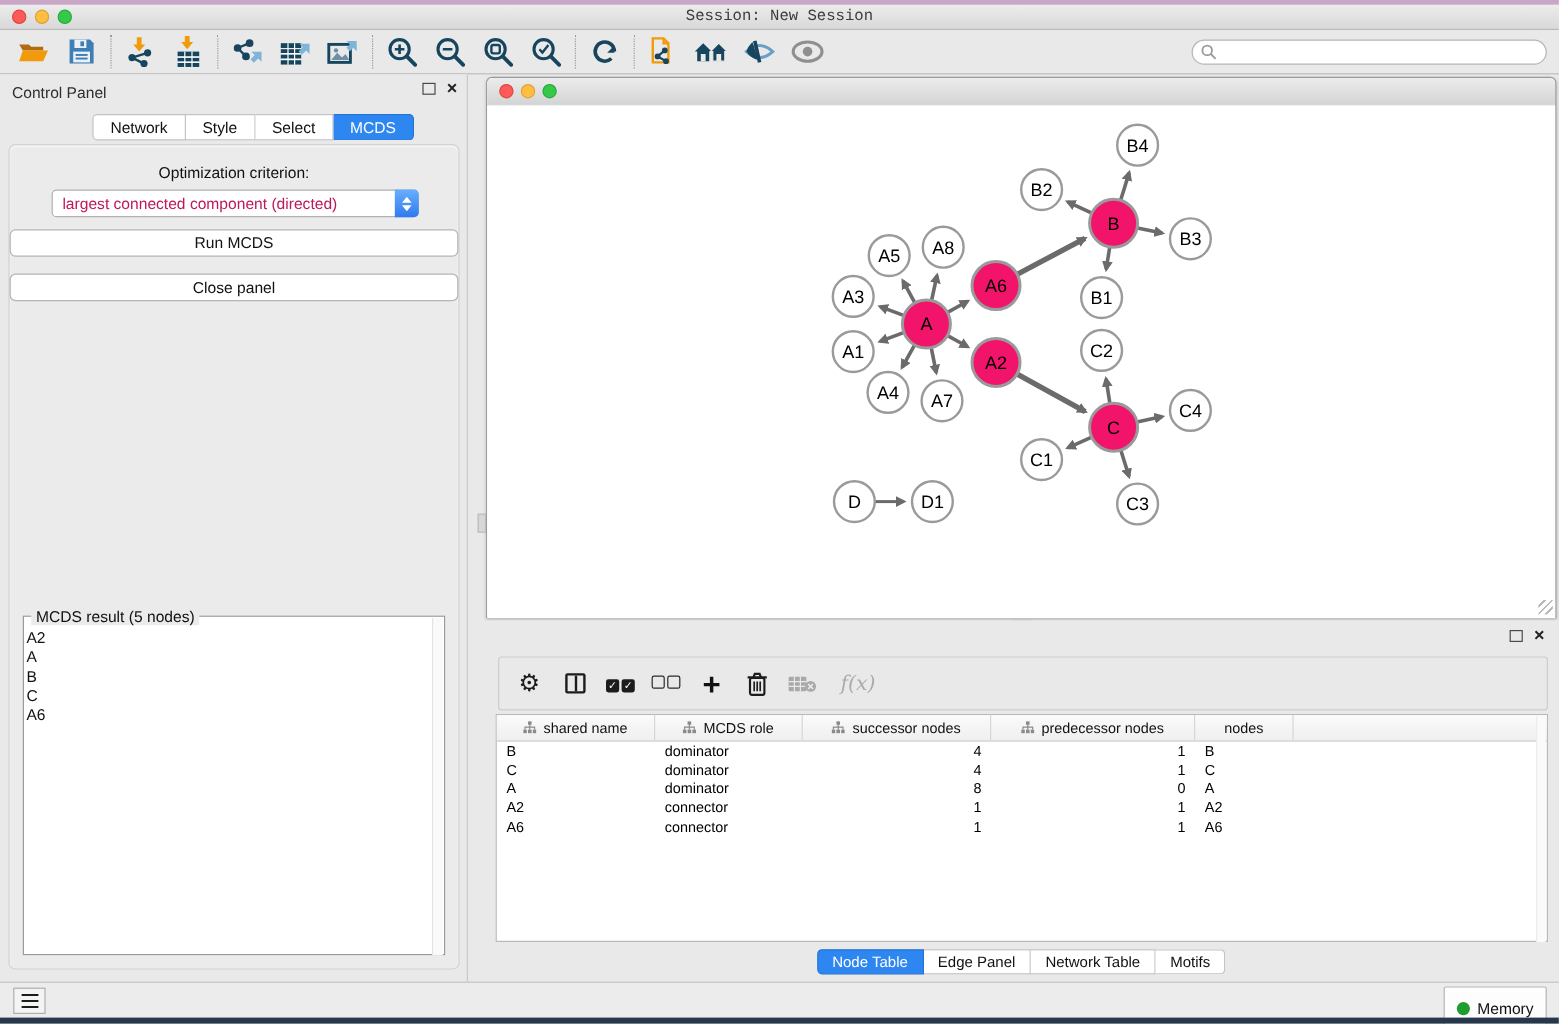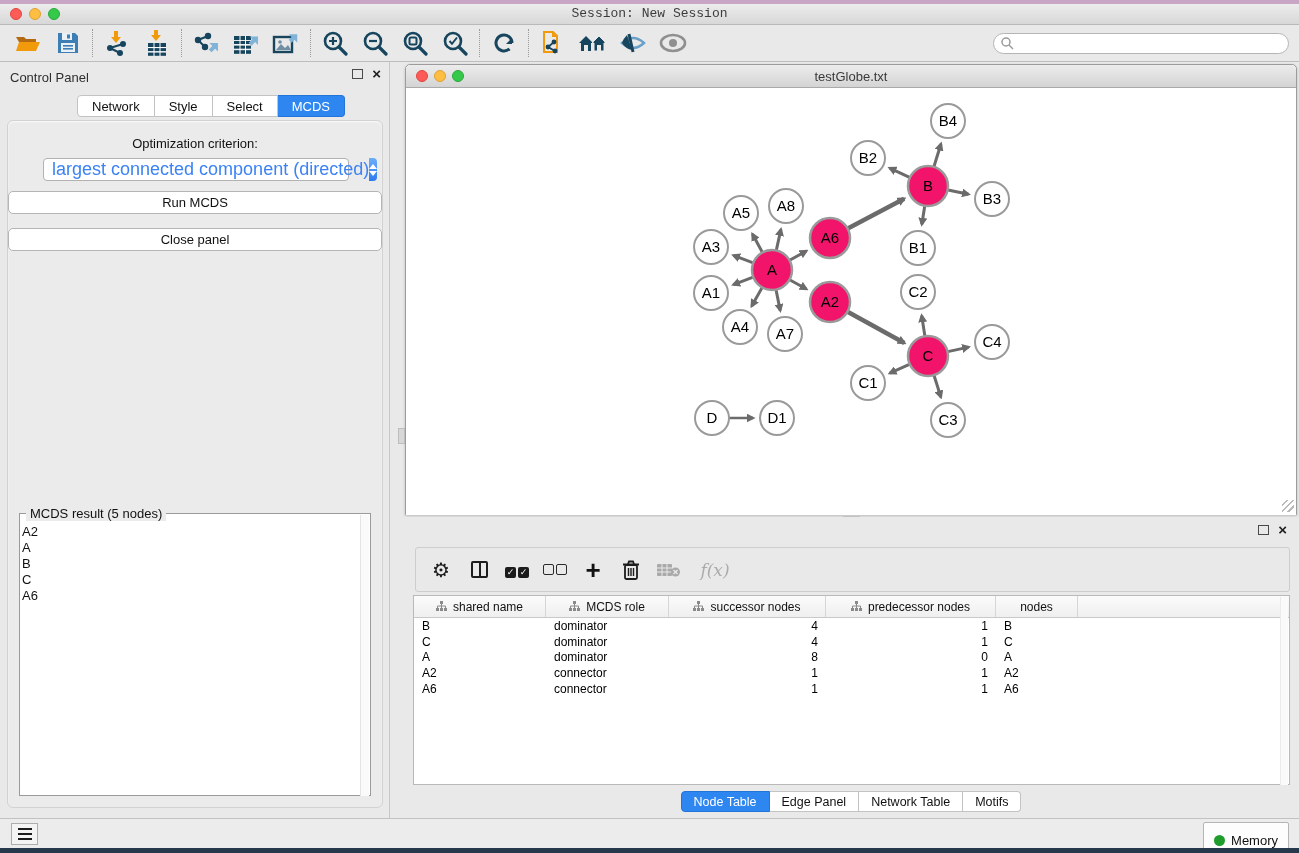--- a/index.html
+++ b/index.html
@@ -40,21 +40,21 @@
   .seg-tab:first-child { border-left:1px solid #c3c3c3; border-radius:4px 0 0 4px; }
   .seg-tab:last-child { border-radius:0 4px 4px 0; }
   .seg-tab.active { background:#2e87f0; border-color:#2374d8; color:#fff; }
   #cp-tabs { left:77px; top:33px; }
 
   #cp-body { left:7px; top:58px; width:376px; height:688px; background:#ebebeb;
     border:1px solid #d2d2d2; border-radius:6px; box-shadow:inset 0 1px 2px rgba(255,255,255,.8); }
   #opt-label { top:15px; width:100%; text-align:center; font-size:13px; color:#111; }
   #criterion-select { left:35px; top:37px; width:306px; height:23px; background:#fff;
     border:1px solid #b2b2b2; border-radius:4px; display:flex; align-items:center; cursor:pointer; }
-  #criterion-value { flex:1; font-size:18px; color:#3b82f6; padding-left:8px; white-space:nowrap; }
+  #criterion-value { flex:1; font-size:13px; color:#be185d; padding-left:8px; white-space:nowrap; }
   #criterion-stepper { width:20px; height:23px; margin-right:-1px; background:linear-gradient(#6aaefb,#2e7bf0);
     border-radius:0 4px 4px 0; display:flex; flex-direction:column; align-items:center; justify-content:center; gap:2px; }
   .chev-up { width:0; height:0; border-left:4px solid transparent; border-right:4px solid transparent; border-bottom:5px solid #fff; }
   .chev-down { width:0; height:0; border-left:4px solid transparent; border-right:4px solid transparent; border-top:5px solid #fff; }
   .push-btn { background:#fff; border:1px solid #b5b5b5; border-radius:5px; font-size:13px;
     color:#111; padding:3px 14px; cursor:pointer; font-family:"Liberation Sans",sans-serif; }
   #cp-buttons { top:70px; width:100%; display:flex; justify-content:center; gap:14px;flex-direction:column; }
 
   #result-box { left:11px; top:392px; width:352px; height:283px; background:#fff;
     border:1px solid #9a9a9a; }
@@ -324,21 +324,20 @@
   </div>
 </div>
 
 <div id="net-window" class="abs">
   <div id="net-titlebar">
     <div id="net-lights">
       <span class="traffic tl-red"></span>
       <span class="traffic tl-yellow"></span>
       <span class="traffic tl-green"></span>
     </div>
-    <div id="net-title">testGlobe.txt</div>
   </div>
   <div id="net-canvas-wrap" class="abs">
     <svg id="net-svg" width="890" height="427" viewBox="0 0 890 427">
       <defs>
         <marker id="arrow" markerWidth="9" markerHeight="9" refX="6.5" refY="4.5" orient="auto" markerUnits="userSpaceOnUse">
           <path d="M0,0 L9,4.5 L0,9 z" fill="#6b6b6b"></path>
         </marker>
       </defs>
       <g id="edge-layer">
           <line x1="357.4001049556203" y1="166.18728975710826" x2="346.4665267258396" y2="146.08361365718898" stroke="#6b6b6b" stroke-width="3" marker-end="url(#arrow)"></line>

